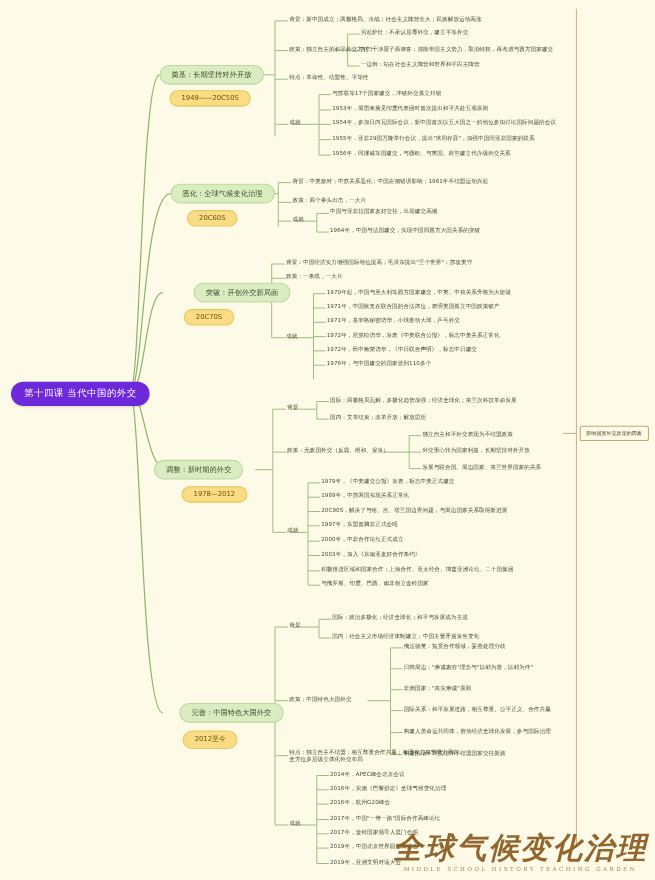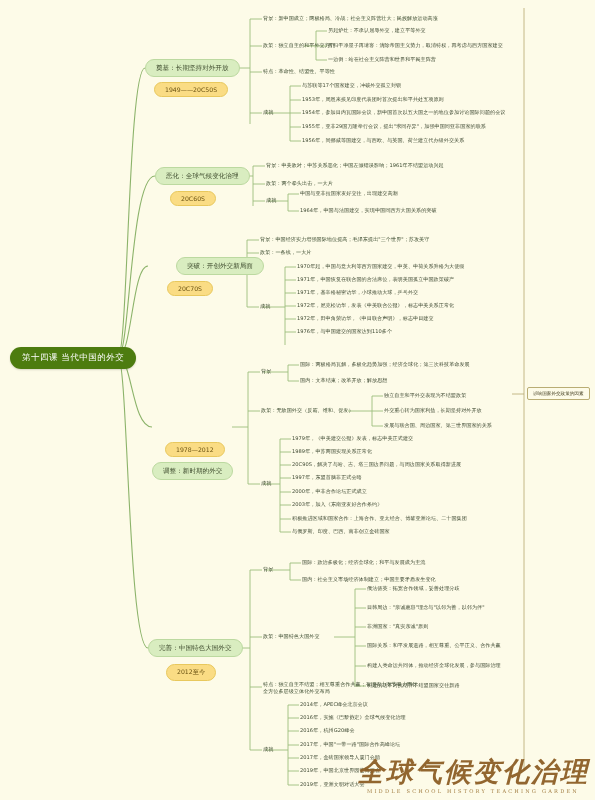--- a/index.html
+++ b/index.html
@@ -19,21 +19,21 @@
     position: absolute; left: 0; top: 0;
     width: 595px; height: 800px;
     pointer-events: none;
   }
   .node {
     position: absolute;
     white-space: nowrap;
   }
   
   .root {
-    background: #4d7c0f;
+    background: #6d28d9;
     color: #ffffff;
     border-radius: 14px;
     padding: 5px 12px;
     font-size: 8.5px;
     letter-spacing: .5px;
     box-shadow: 0 1px 2px rgba(0,0,0,.15);
   }
   
   .lvl2 {
     background: #d9edc0;
@@ -252,21 +252,21 @@
   <div class="node leaf k" style="left:260px; top:236px;">背景：中国经济实力增强国际地位提高；毛泽东提出"三个世界"；苏攻美守</div>
   <div class="node leaf k" style="left:260px; top:249px;">政策：一条线，一大片</div>
   <div class="node leaf k" style="left:260px; top:303px;">成就</div>
   <div class="node leaf" style="left:297px; top:263px;">1970年起，中国与意大利等西方国家建交，中英、中荷关系升格为大使级</div>
   <div class="node leaf" style="left:297px; top:276px;">1971年，中国恢复在联合国的合法席位，表明美国孤立中国政策破产</div>
   <div class="node leaf" style="left:297px; top:289px;">1971年，基辛格秘密访华，小球推动大球，乒乓外交</div>
   <div class="node leaf" style="left:297px; top:302px;">1972年，尼克松访华，发表《中美联合公报》，标志中美关系正常化</div>
   <div class="node leaf" style="left:297px; top:315px;">1972年，田中角荣访华，《中日联合声明》，标志中日建交</div>
   <div class="node leaf" style="left:297px; top:328px;">1976年，与中国建交的国家达到110多个</div>
 
-  <div class="node lvl2" style="left:152px; top:418px;margin-top:44px;">调整：新时期的外交</div>
+  <div class="node lvl2" style="left:140px; top:418px;">调整：新时期的外交</div>
   <div class="node badge" style="left:165px; top:442px;">1978—2012</div>
 
   <div class="node leaf k" style="left:261px; top:368px;">背景</div>
   <div class="node leaf" style="left:300px; top:361px;">国际：两极格局瓦解，多极化趋势加强；经济全球化；第三次科技革命发展</div>
   <div class="node leaf" style="left:300px; top:377px;">国内：文革结束；改革开放；解放思想</div>
 
   <div class="node leaf k" style="left:261px; top:407px;">政策：无敌国外交（反霸、维和、促发）</div>
   <div class="node leaf" style="left:384px; top:392px;">独立自主和平外交表现为不结盟政策</div>
   <div class="node leaf" style="left:384px; top:407px;">外交重心转为国家利益，长期坚持对外开放</div>
   <div class="node leaf" style="left:384px; top:422px;">发展与联合国、周边国家、第三世界国家的关系</div>
@@ -274,21 +274,21 @@
   <div class="node leaf k" style="left:261px; top:480px;">成就</div>
   <div class="node leaf" style="left:292px; top:435px;">1979年，《中美建交公报》发表，标志中美正式建交</div>
   <div class="node leaf" style="left:292px; top:448px;">1989年，中苏两国实现关系正常化</div>
   <div class="node leaf" style="left:292px; top:461px;">20C90S，解决了与哈、吉、塔三国边界问题，与周边国家关系取得新进展</div>
   <div class="node leaf" style="left:292px; top:474px;">1997年，东盟首脑非正式会晤</div>
   <div class="node leaf" style="left:292px; top:488px;">2000年，中非合作论坛正式成立</div>
   <div class="node leaf" style="left:292px; top:501px;">2003年，加入《东南亚友好合作条约》</div>
   <div class="node leaf" style="left:292px; top:515px;">积极推进区域和国家合作：上海合作、亚太经合、博鳌亚洲论坛、二十国集团</div>
   <div class="node leaf" style="left:292px; top:528px;">与俄罗斯、印度、巴西、南非创立金砖国家</div>
 
-  <div class="node lvl2" style="left:148px; top:639px;">完善：中国特色大国外交</div>
+  <div class="node lvl2" style="left:163px; top:639px;">完善：中国特色大国外交</div>
   <div class="node badge" style="left:166px; top:664px;">2012至今</div>
 
   <div class="node leaf k" style="left:263px; top:566px;">背景</div>
   <div class="node leaf" style="left:302px; top:559px;">国际：政治多极化；经济全球化；和平与发展成为主流</div>
   <div class="node leaf" style="left:302px; top:576px;">国内：社会主义市场经济体制建立；中国主要矛盾发生变化</div>
 
   <div class="node leaf k" style="left:263px; top:633px;">政策：中国特色大国外交</div>
   <div class="node leaf" style="left:367px; top:585px;">俄法德英：拓宽合作领域，妥善处理分歧</div>
   <div class="node leaf" style="left:367px; top:604px;">日韩周边："亲诚惠容"理念与"以邻为善，以邻为伴"</div>
   <div class="node leaf" style="left:367px; top:623px;">非洲国家："真实亲诚"原则</div>

